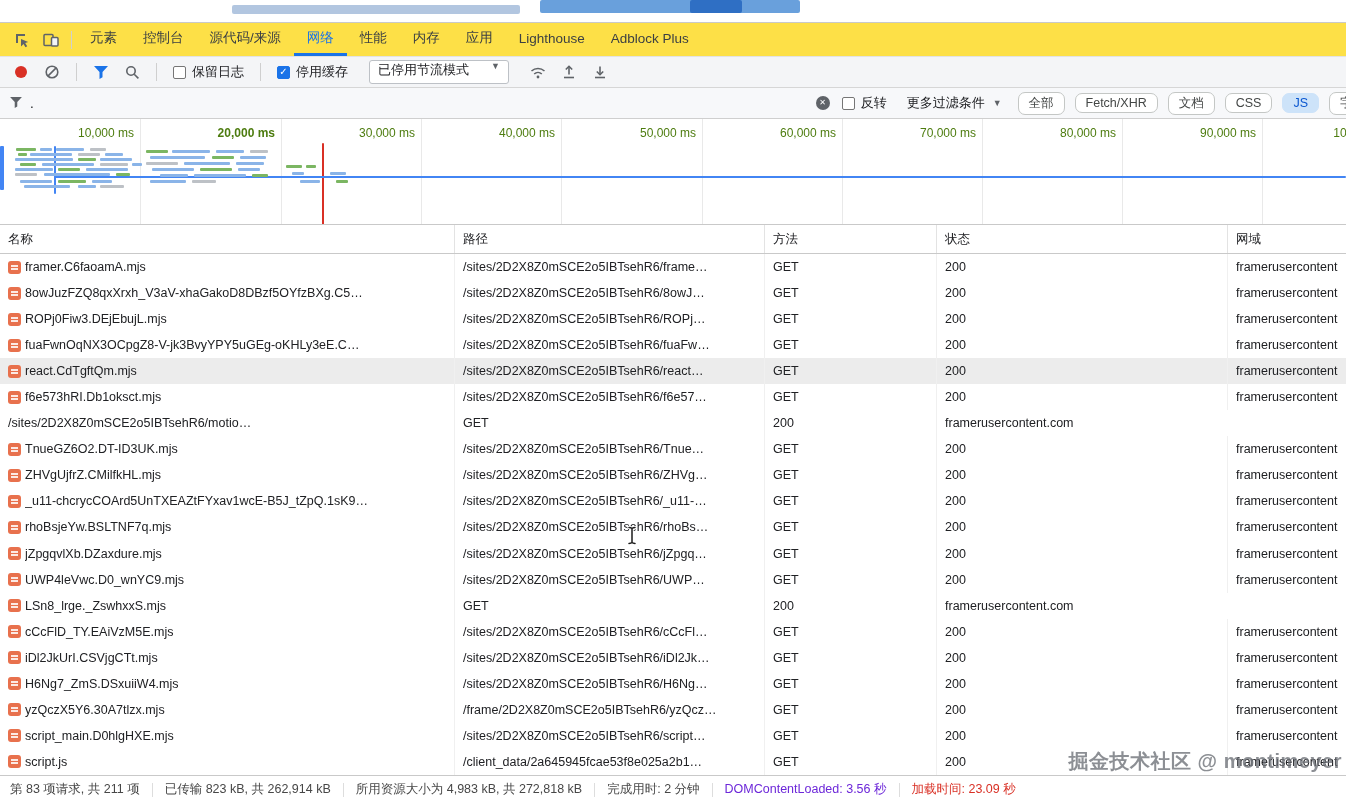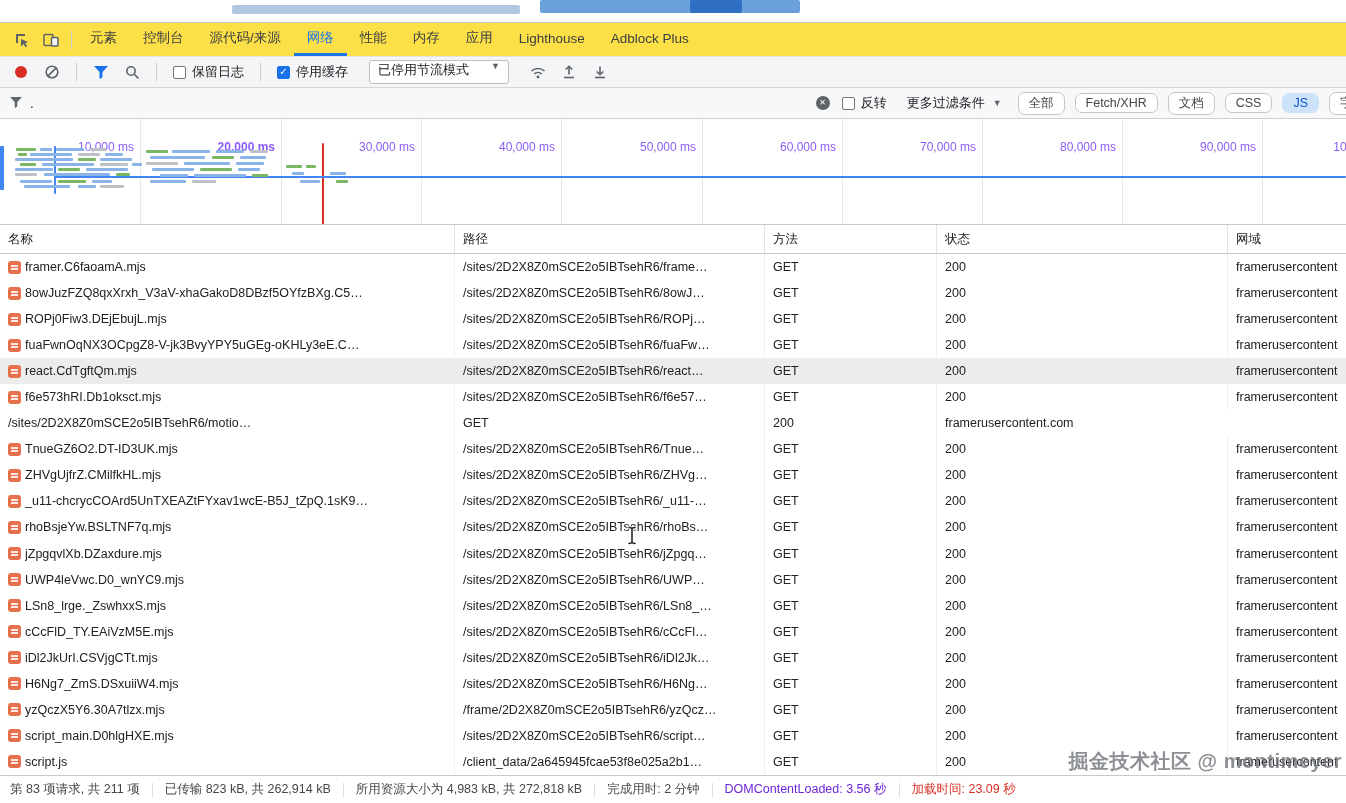--- a/index.html
+++ b/index.html
@@ -39,21 +39,21 @@
   .more-filters{display:flex;align-items:center;gap:8px;font-size:13px;color:#202124;margin:0 8px;flex:0 0 auto}
   .more-filters .caret{font-size:9px;color:#5f6368}
   .pills{display:flex;gap:10px;align-items:center;flex:0 0 auto;margin-right:-40px}
   .pill{border:1px solid #c4c7c5;border-radius:7px;background:#fff;color:#444746;font-size:12.5px;padding:2px 10px;flex:0 0 auto}
   .pill.selected{background:#cde3f9;border-color:#cde3f9;color:#0b57d0}
 
   
   .overview{position:relative;height:106px;background:#fff;border-bottom:1px solid #c9c9c9;overflow:hidden}
   .layer{position:absolute;inset:0}
   .gridline{position:absolute;top:0;bottom:0;width:1px;background:#e9e9e9}
-  .time-label{position:absolute;top:21px;font-size:12px;color:#8b5cf6;transform:translateX(calc(-100% - 6px));white-space:nowrap}
+  .time-label{position:absolute;top:7px;font-size:12px;color:#4d7c0f;transform:translateX(calc(-100% - 6px));white-space:nowrap}
   .ovbar{position:absolute;height:3px;border-radius:1px}
 
   
   .nettable{height:550px;background:#fff}
   .thead,.tr{display:grid;grid-template-columns:455px 310px 172px 291px 1fr}
   .thead{height:29px;border-bottom:1px solid #c9c9c9;align-items:center;font-size:12.5px;color:#202124;background:#fff}
   .th{padding:0 8px;height:100%;display:flex;align-items:center;border-right:1px solid #e3e3e3;overflow:hidden;white-space:nowrap}
   .th:last-child{border-right:none}
   .tbody{height:521px;overflow:hidden}
   .tr{height:26.05px;align-items:center;font-size:12.5px;color:#202124}
@@ -585,23 +585,20 @@
             <span class="txt">framerusercontent.com</span>
           </div>
         </div>
 
         <div class="tr">
           <div class="td name">
             <span class="file-icon"></span>
             <span class="txt">LSn8_lrge._ZswhxxS.mjs</span>
           </div>
           <div class="td">
-            <span class="txt">/sites/2D2X8Z0mSCE2o5IBTsehR6/LSn8_…</span>
-          </div>
-          <div class="td">
             <span>GET</span>
           </div>
           <div class="td">
             <span>200</span>
           </div>
           <div class="td">
             <span class="txt">framerusercontent.com</span>
           </div>
         </div>
 

